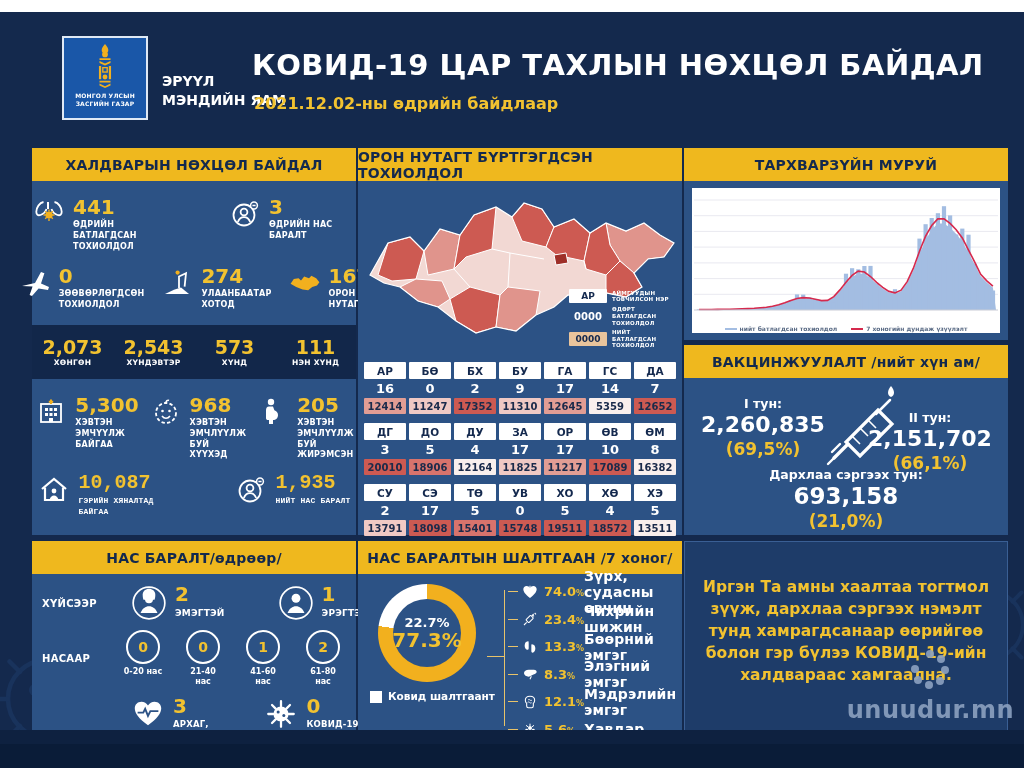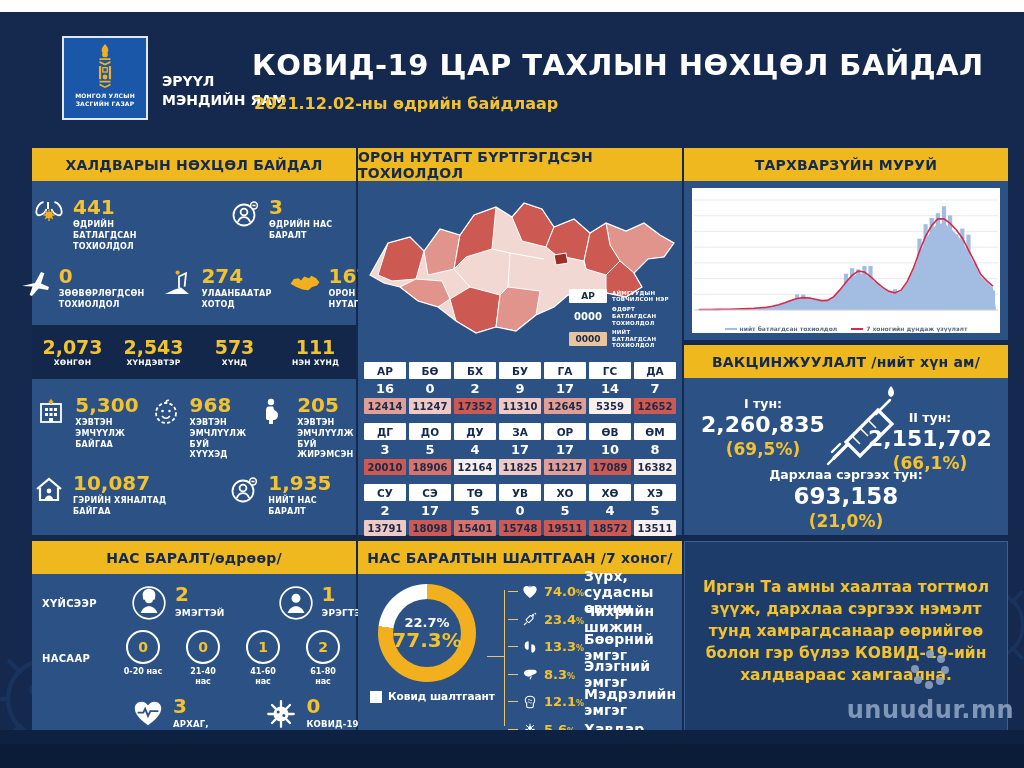--- a/index.html
+++ b/index.html
@@ -32,21 +32,21 @@
   .stat-row{display:flex;justify-content:center;align-items:flex-start;}
   .stat-item{display:flex;align-items:flex-start;gap:7px;}
   .s-icon{width:34px;height:34px;flex:0 0 auto;display:flex;align-items:center;justify-content:center;}
   .s-icon svg{width:32px;height:32px;}
   .s-body{display:flex;flex-direction:column;}
   .s-value{color:#f2c230;font-weight:bold;font-size:20px;line-height:1;}
   .s-label{color:#fff;font-weight:bold;font-size:8px;line-height:1.35;margin-top:3px;max-width:104px;letter-spacing:.2px;}
   #inf-row1{margin-top:16px;gap:68px;}
   #inf-row2{margin-top:14px;gap:16px;}
   #inf-row3{margin-top:16px;gap:10px;padding:0 8px;}
-  #inf-row4{margin-top:12px;gap:52px;}
+  #inf-row4{margin-top:12px;gap:52px;font-family:Liberation Mono, monospace;}
   .severity-band{margin-top:14px;height:54px;background:#12274a;display:grid;grid-template-columns:repeat(4,1fr);align-items:center;}
   .sev-item{text-align:center;}
   .sev-value{color:#f2c230;font-weight:bold;font-size:19px;line-height:1.1;}
   .sev-label{color:#fff;font-weight:bold;font-size:7.5px;margin-top:1px;letter-spacing:.3px;}
 
   
   .map-wrap{position:relative;height:172px;}
   .map-wrap svg{position:absolute;left:0;top:2px;}
   .map-legend{position:absolute;right:6px;bottom:4px;display:flex;flex-direction:column;gap:3px;z-index:2;}
   .ml-row{display:flex;align-items:center;gap:5px;}

